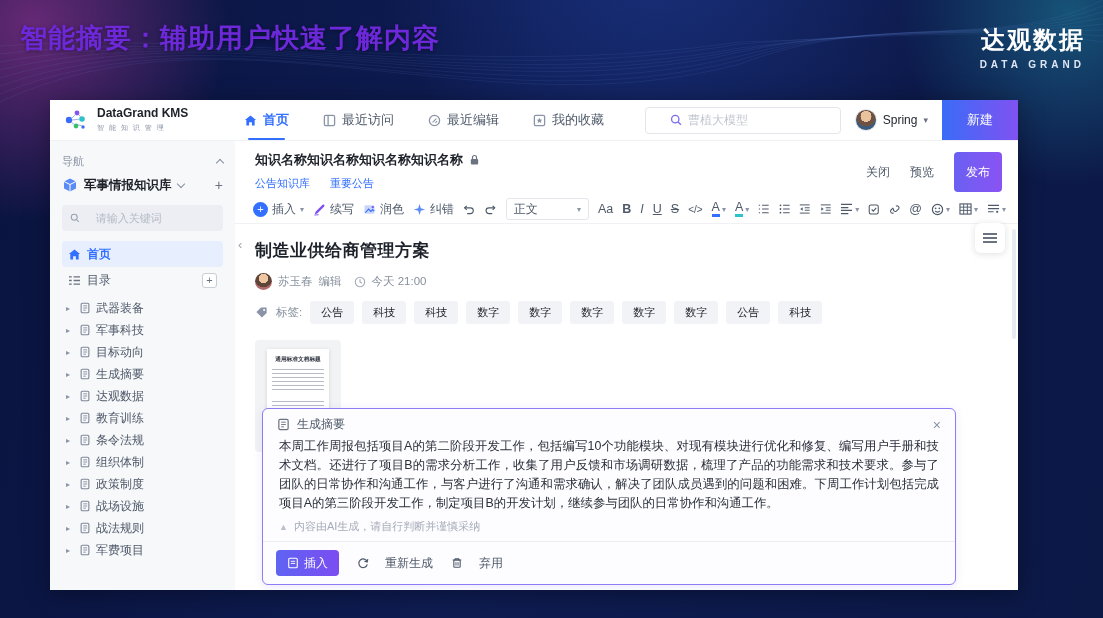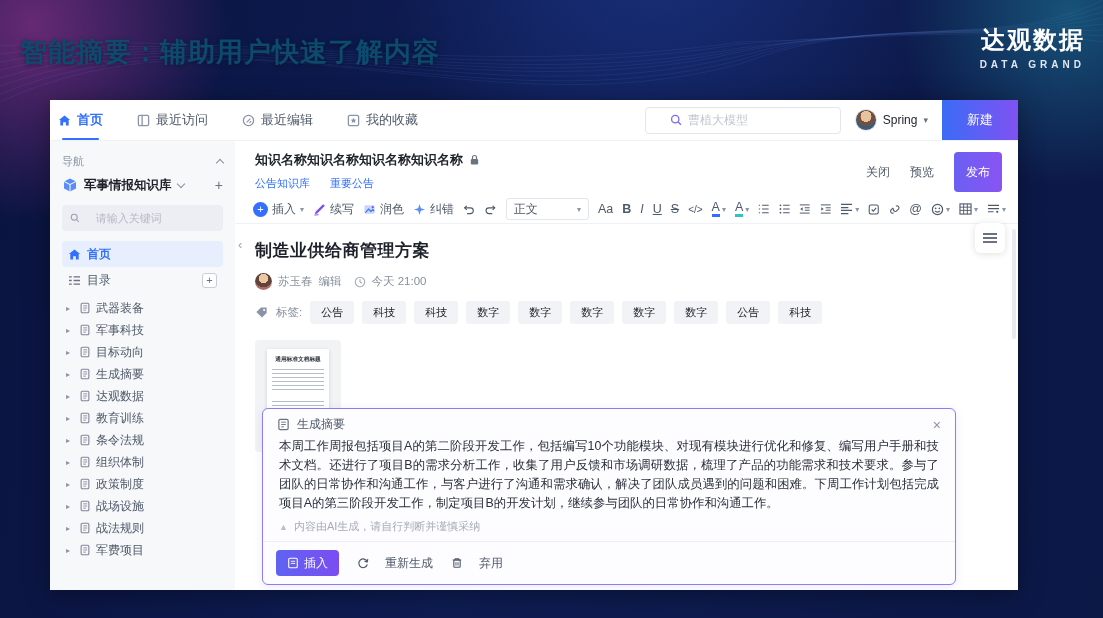--- a/index.html
+++ b/index.html
@@ -8,21 +8,21 @@
     position:relative; overflow:hidden;
     font-family:"Liberation Sans","DejaVu Sans",sans-serif;
     background:
       radial-gradient(circle at 3% 4%, rgba(193,62,168,.50), transparent 16%),
       radial-gradient(circle at 97% 2%, rgba(45,205,220,.32), transparent 14%),
       radial-gradient(circle at 60% -10%, rgba(60,110,255,.25), transparent 30%),
       linear-gradient(100deg,#0a1440 0%, #0e1c52 45%, #0c1846 100%);
   }
   svg { display:block; }
   .waves { position:absolute; left:0; top:0; width:1103px; height:120px; opacity:.9; }
-  .banner-title { position:absolute; left:20px; top:34px; color:#0c4a6e; font-size:27px; font-weight:bold; letter-spacing:1px; text-shadow:0 1px 4px rgba(0,0,0,.4); }
+  .banner-title { position:absolute; left:20px; top:20px; color:#6d28d9; font-size:27px; font-weight:bold; letter-spacing:1px; text-shadow:0 1px 4px rgba(0,0,0,.4); }
   .brand { position:absolute; right:18px; top:24px; text-align:right; color:#fff; }
   .brand-cn { font-size:24px; font-weight:bold; letter-spacing:2px; }
   .brand-en { font-size:10px; letter-spacing:4px; margin-top:3px; color:#dfe6f5; font-weight:bold; }
 
   
   .app { position:absolute; left:50px; top:100px; width:968px; height:490px; background:#fff; display:flex; flex-direction:column; overflow:hidden; box-shadow:0 4px 24px rgba(0,0,0,.35); }
 
   
   .topbar { flex:0 0 40px; display:flex; align-items:center; border-bottom:1px solid #f0f1f4; }
   .brand-block { width:186px; display:flex; align-items:center; gap:8px; padding-left:13px; flex:0 0 186px; }
@@ -137,20 +137,34 @@
 
 <div class="banner-title">智能摘要：辅助用户快速了解内容</div>
 <div class="brand">
   <div class="brand-cn">达观数据</div>
   <div class="brand-en">DATA GRAND</div>
 </div>
 
 <div class="app">
 
   <div class="topbar">
+    <div class="brand-block">
+      <svg width="26" height="26" viewBox="0 0 26 26">
+        <circle cx="6" cy="13" r="3.2" fill="#3a6cf6"></circle>
+        <circle cx="14" cy="6" r="2.4" fill="#8052f2"></circle>
+        <circle cx="19" cy="12" r="2.8" fill="#2ec2c9"></circle>
+        <circle cx="13" cy="19" r="2.4" fill="#35c06a"></circle>
+        <circle cx="20" cy="20" r="1.7" fill="#3a6cf6"></circle>
+        <path d="M8.5 11.5 L12.5 7.5 M9 13 L16.5 12.2 M8 15 L11.5 17.5 M15 17.8 L18.8 18.8 M16 8 L17.8 10" stroke="#9fb4e8" stroke-width="1" fill="none"></path>
+      </svg>
+      <div>
+        <div class="brand-name">DataGrand KMS</div>
+        <div class="brand-sub">智 能 知 识 管 理</div>
+      </div>
+    </div>
 
     <div class="tabs">
       <div class="tab active">
         <svg width="13" height="13" viewBox="0 0 14 14">
             <path d="M7 1.5 L13 6.5 L11.5 6.5 L11.5 12.5 L8.5 12.5 L8.5 9 L5.5 9 L5.5 12.5 L2.5 12.5 L2.5 6.5 L1 6.5 Z" fill="#3370ff"></path>
           </svg>
         <span>首页</span>
       </div>
       <div class="tab">
         <svg width="13" height="13" viewBox="0 0 14 14">

